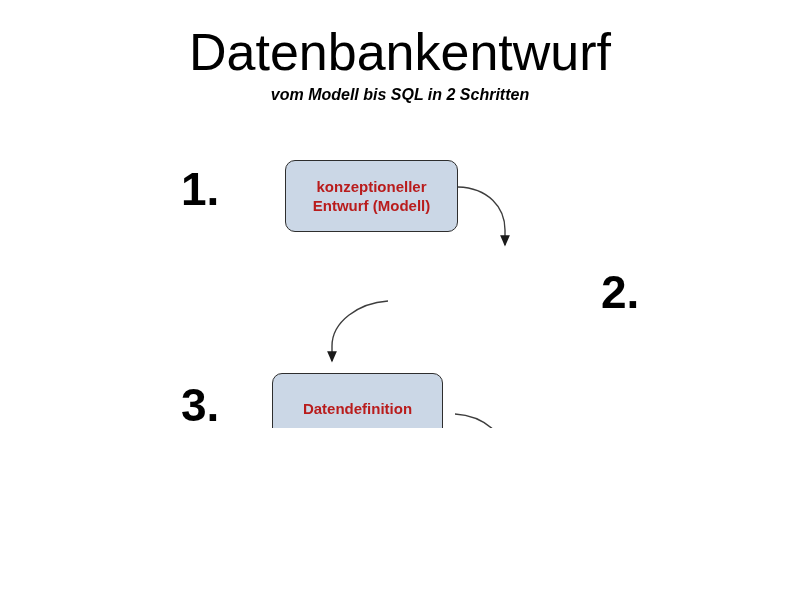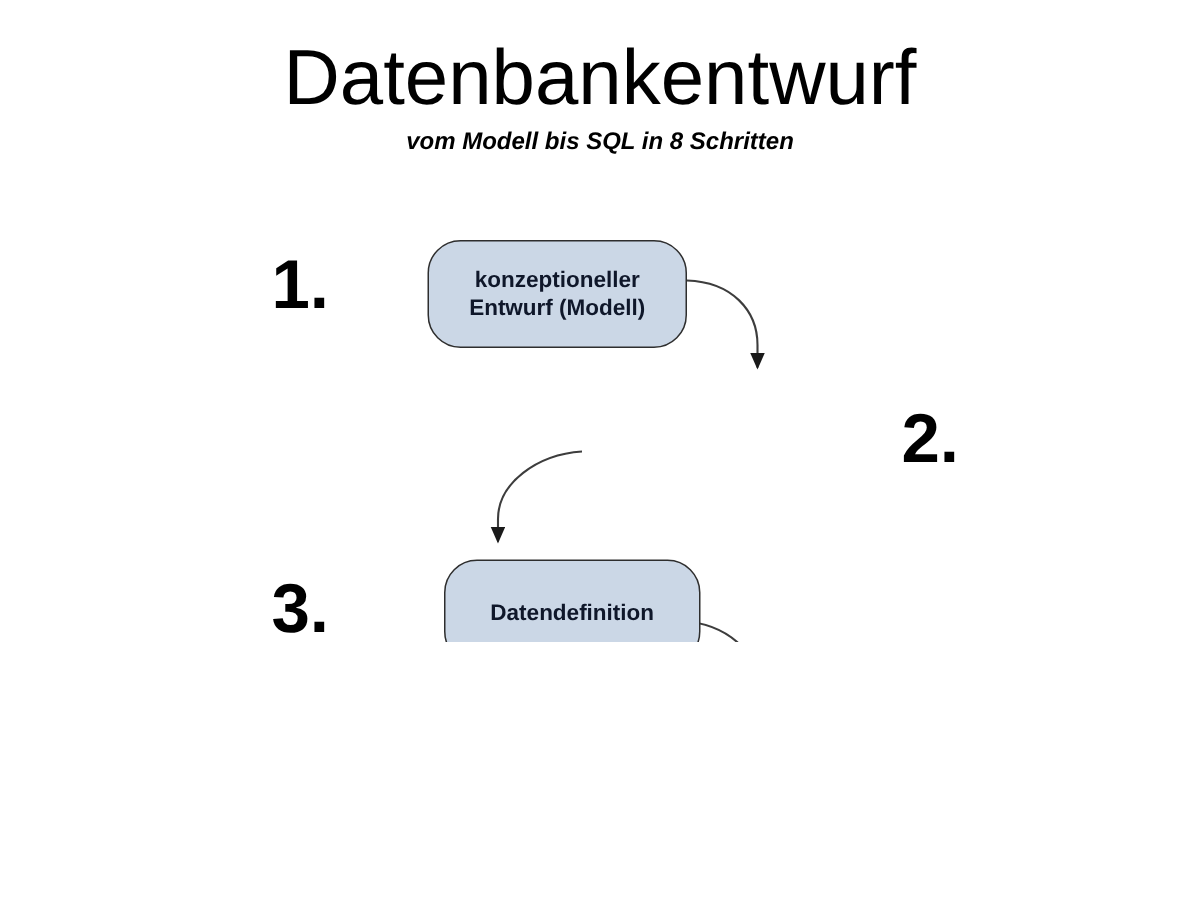--- a/index.html
+++ b/index.html
@@ -31,34 +31,34 @@
     font-size: 16px;
     font-style: italic;
     font-weight: bold;
     color: #000000;
   }
   .flow-box {
     position: absolute;
     box-sizing: border-box;
     background: #cbd7e6;
     border: 1.6px solid #2e2e2e;
-    border-radius: 22px;
+    border-radius: 10px;
     display: flex;
     align-items: center;
     justify-content: center;
     text-align: center;
     font-size: 15px;
     font-weight: bold;
-    color: #0f172a;
+    color: #b91c1c;
     line-height: 19px;
     padding: 6px 14px;
   }
   #box-1 { left: 285px; top: 160px; width: 173px; height: 72px; }
   #box-2 { left: 388px; top: 258px; width: 170px; height: 72px; }
-  #box-3 { left: 296px; top: 373px; width: 171px; height: 70px; }
+  #box-3 { left: 272px; top: 373px; width: 171px; height: 70px; }
   .step-num {
     position: absolute;
     font-size: 46px;
     font-weight: bold;
     color: #000000;
     line-height: 1;
   }
   #num-1 { left: 181px; top: 166px; }
   #num-2 { left: 601px; top: 269px; }
   #num-3 { left: 181px; top: 382px; }
@@ -70,21 +70,21 @@
     pointer-events: none;
   }
 </style>
 </head>
 <body>
 
 <div class="slide">
 
   <div class="title">Datenbankentwurf</div>
 
-  <div class="subtitle">vom Modell bis SQL in 8 Schritten</div>
+  <div class="subtitle">vom Modell bis SQL in 2 Schritten</div>
 
   <svg class="arrow-layer" viewBox="0 0 800 600" xmlns="http://www.w3.org/2000/svg">
     <defs>
       <marker id="ah" markerWidth="10" markerHeight="9" refX="7" refY="3.5" orient="auto">
         <path d="M0,0 L8,3.5 L0,7 Z" fill="#1a1a1a"></path>
       </marker>
     </defs>
     <path d="M458,187 C488,188 505,207 505,230 L505,245" fill="none" stroke="#3d3d3d" stroke-width="1.4" marker-end="url(#ah)"></path>
     <path d="M388,301 C358,303 332,322 332,346 L332,361" fill="none" stroke="#3d3d3d" stroke-width="1.4" marker-end="url(#ah)"></path>
     <path d="M455,414 C485,416 505,435 505,456 L505,473" fill="none" stroke="#3d3d3d" stroke-width="1.4" marker-end="url(#ah)"></path>

